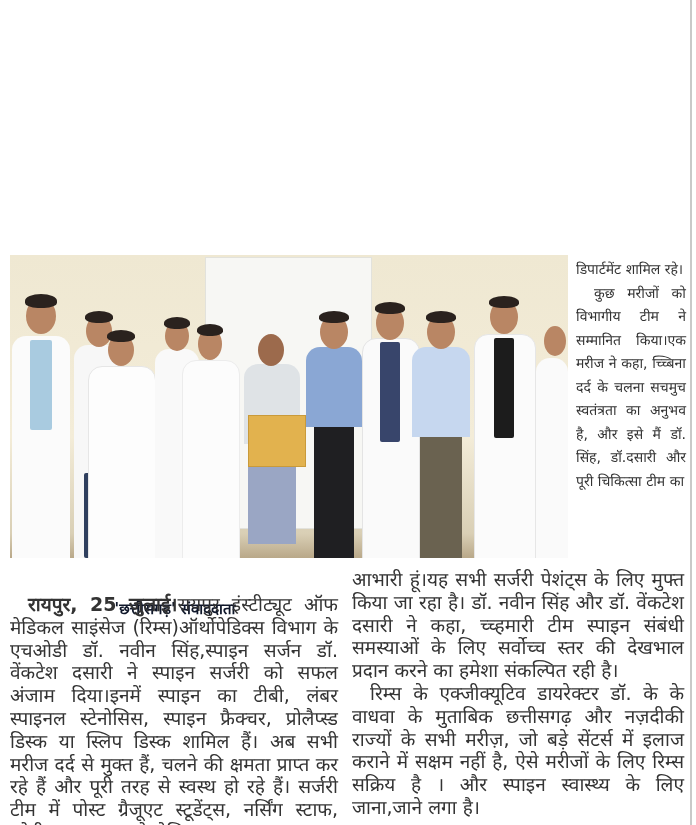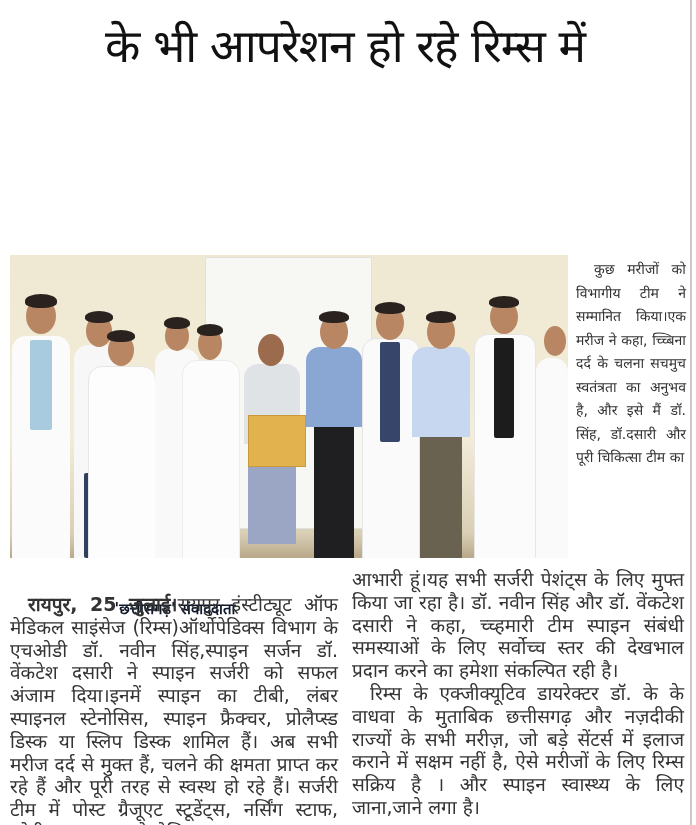--- a/index.html
+++ b/index.html
@@ -53,21 +53,20 @@
     .col-mid { left: 352px; top: 568px; width: 332px; }
     .col-side { left: 576px; top: 258px; width: 110px; font-size: 14px; line-height: 23.5px; }
     .dateline { font-weight: bold; }
   </style>
 </head>
 <body>
 
 <div class="right-rule"></div>
 
 <div class="headline">
-  <div>के भी आपरेशन हो रहे रिम्स में</div>
 </div>
 
 <div class="photo">
   <div class="whiteboard"></div>
 
   <div class="person" style="left:2px;width:58px;height:270px;">
     <div class="body" style="left:0;top:48px;width:58px;height:222px;background:#fbfbfb;"></div>
     <div class="body" style="left:18px;top:52px;width:22px;height:90px;background:#a9cbe0;border-radius:2px;"></div>
     <div class="head" style="left:14px;top:10px;width:30px;height:36px;"></div>
     <div class="hair" style="left:13px;top:6px;width:32px;height:14px;"></div>
@@ -123,20 +122,21 @@
     <div class="head" style="left:16px;top:10px;width:28px;height:34px;"></div>
     <div class="hair" style="left:15px;top:6px;width:30px;height:12px;"></div>
   </div>
   <div class="person" style="left:526px;width:32px;height:240px;">
     <div class="body" style="left:0;top:40px;width:32px;height:200px;background:#fafafa;"></div>
     <div class="head" style="left:8px;top:8px;width:22px;height:30px;"></div>
   </div>
 </div>
 
 <div class="col col-side">
+  <p>डिपार्टमेंट शामिल रहे।</p>
   <p class="indent">कुछ मरीजों को विभागीय टीम ने सम्मानित किया।एक मरीज ने कहा, च्च्बिना दर्द के चलना सचमुच स्वतंत्रता का अनुभव है, और इसे मैं डॉ. सिंह, डॉ.दसारी और पूरी चिकित्सा टीम का</p>
 </div>
 
 <div class="caption-byline">'छत्तीसगढ़' संवाददाता</div>
 
 <div class="col col-left">
   <p class="indent"><span class="dateline">रायपुर, 25 जुलाई।</span><span>रायपुर इंस्टीट्यूट ऑफ मेडिकल साइंसेज (रिम्स)ऑर्थोपेडिक्स विभाग के एचओडी डॉ. नवीन सिंह,स्पाइन सर्जन डॉ. वेंकटेश दसारी ने स्पाइन सर्जरी को सफल अंजाम दिया।इनमें स्पाइन का टीबी, लंबर स्पाइनल स्टेनोसिस, स्पाइन फ्रैक्चर, प्रोलैप्स्ड डिस्क या स्लिप डिस्क शामिल हैं। अब सभी मरीज दर्द से मुक्त हैं, चलने की क्षमता प्राप्त कर रहे हैं और पूरी तरह से स्वस्थ हो रहे हैं। सर्जरी टीम में पोस्ट ग्रैजूएट स्टूडेंट्स, नर्सिंग स्टाफ, ओटी स्टाफ तथा एनेस्थेसिया</span></p>
 </div>
 
 <div class="col col-mid">

